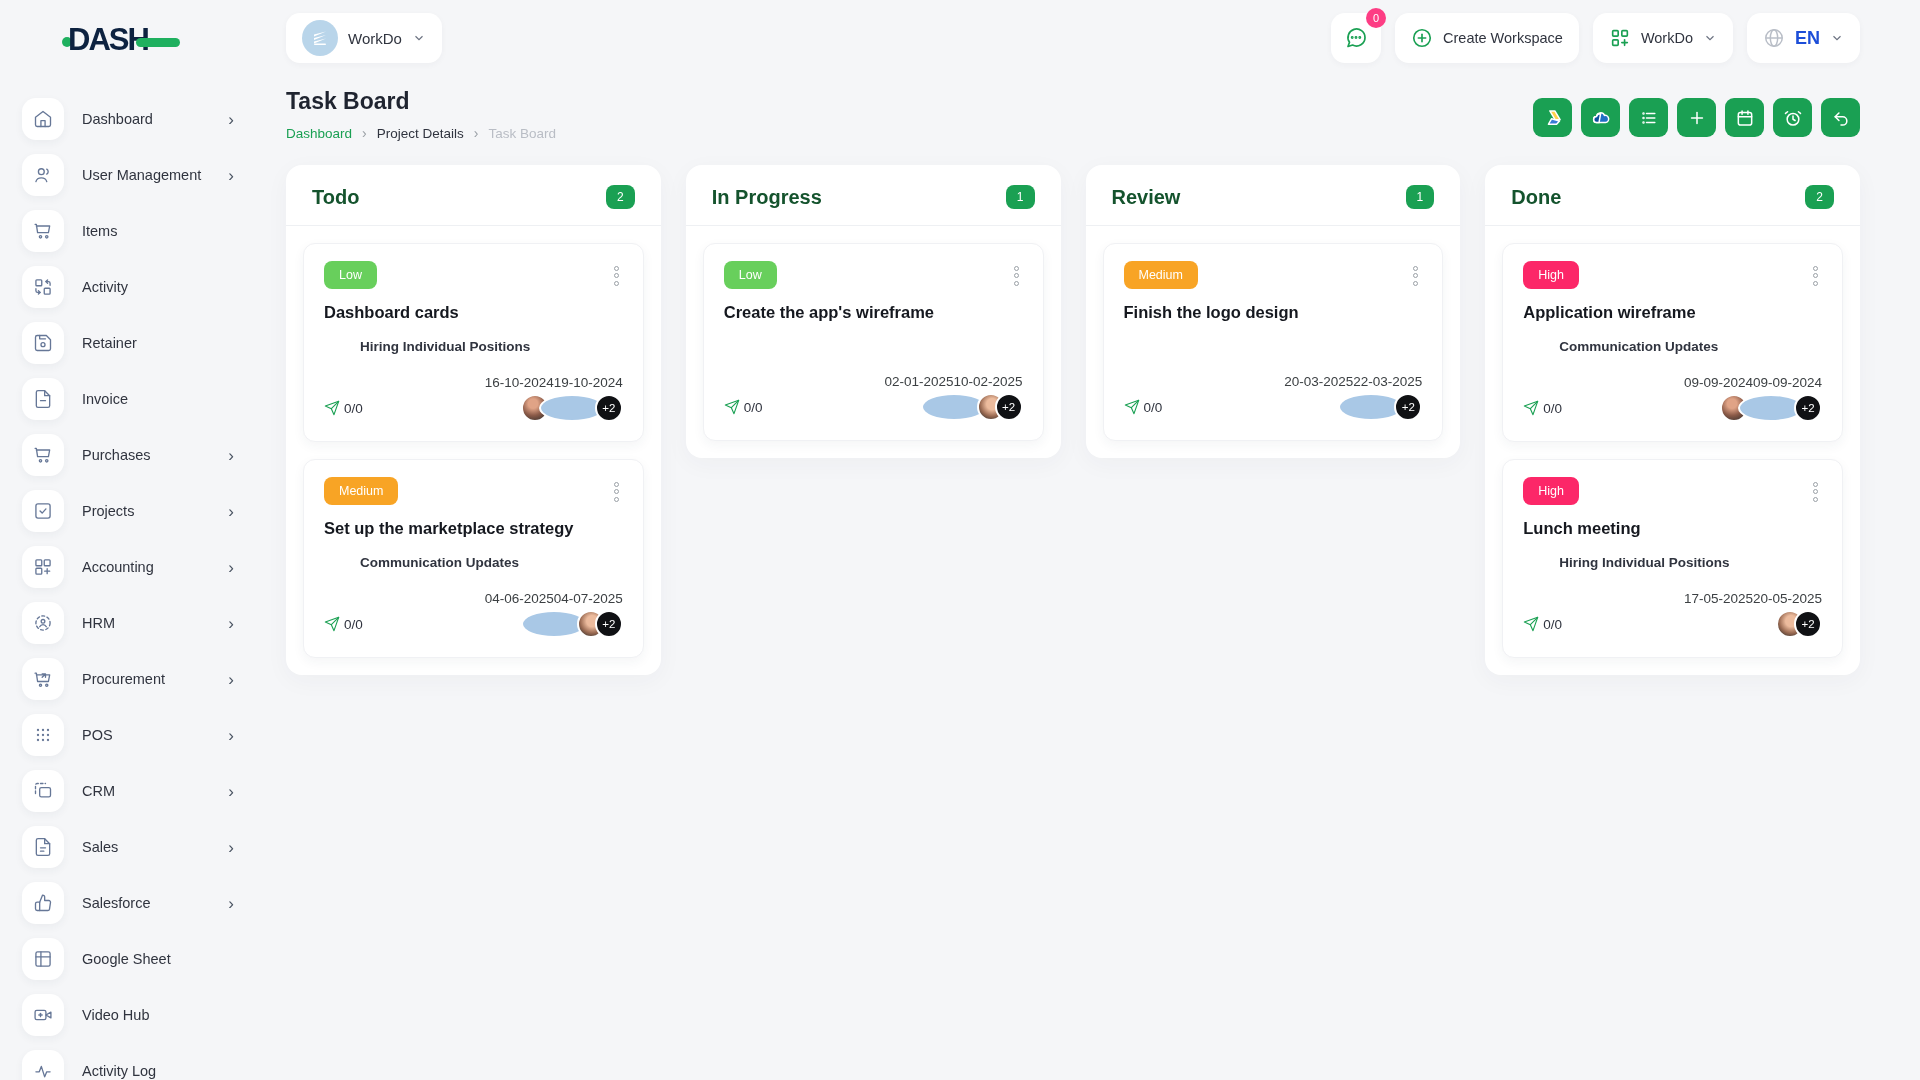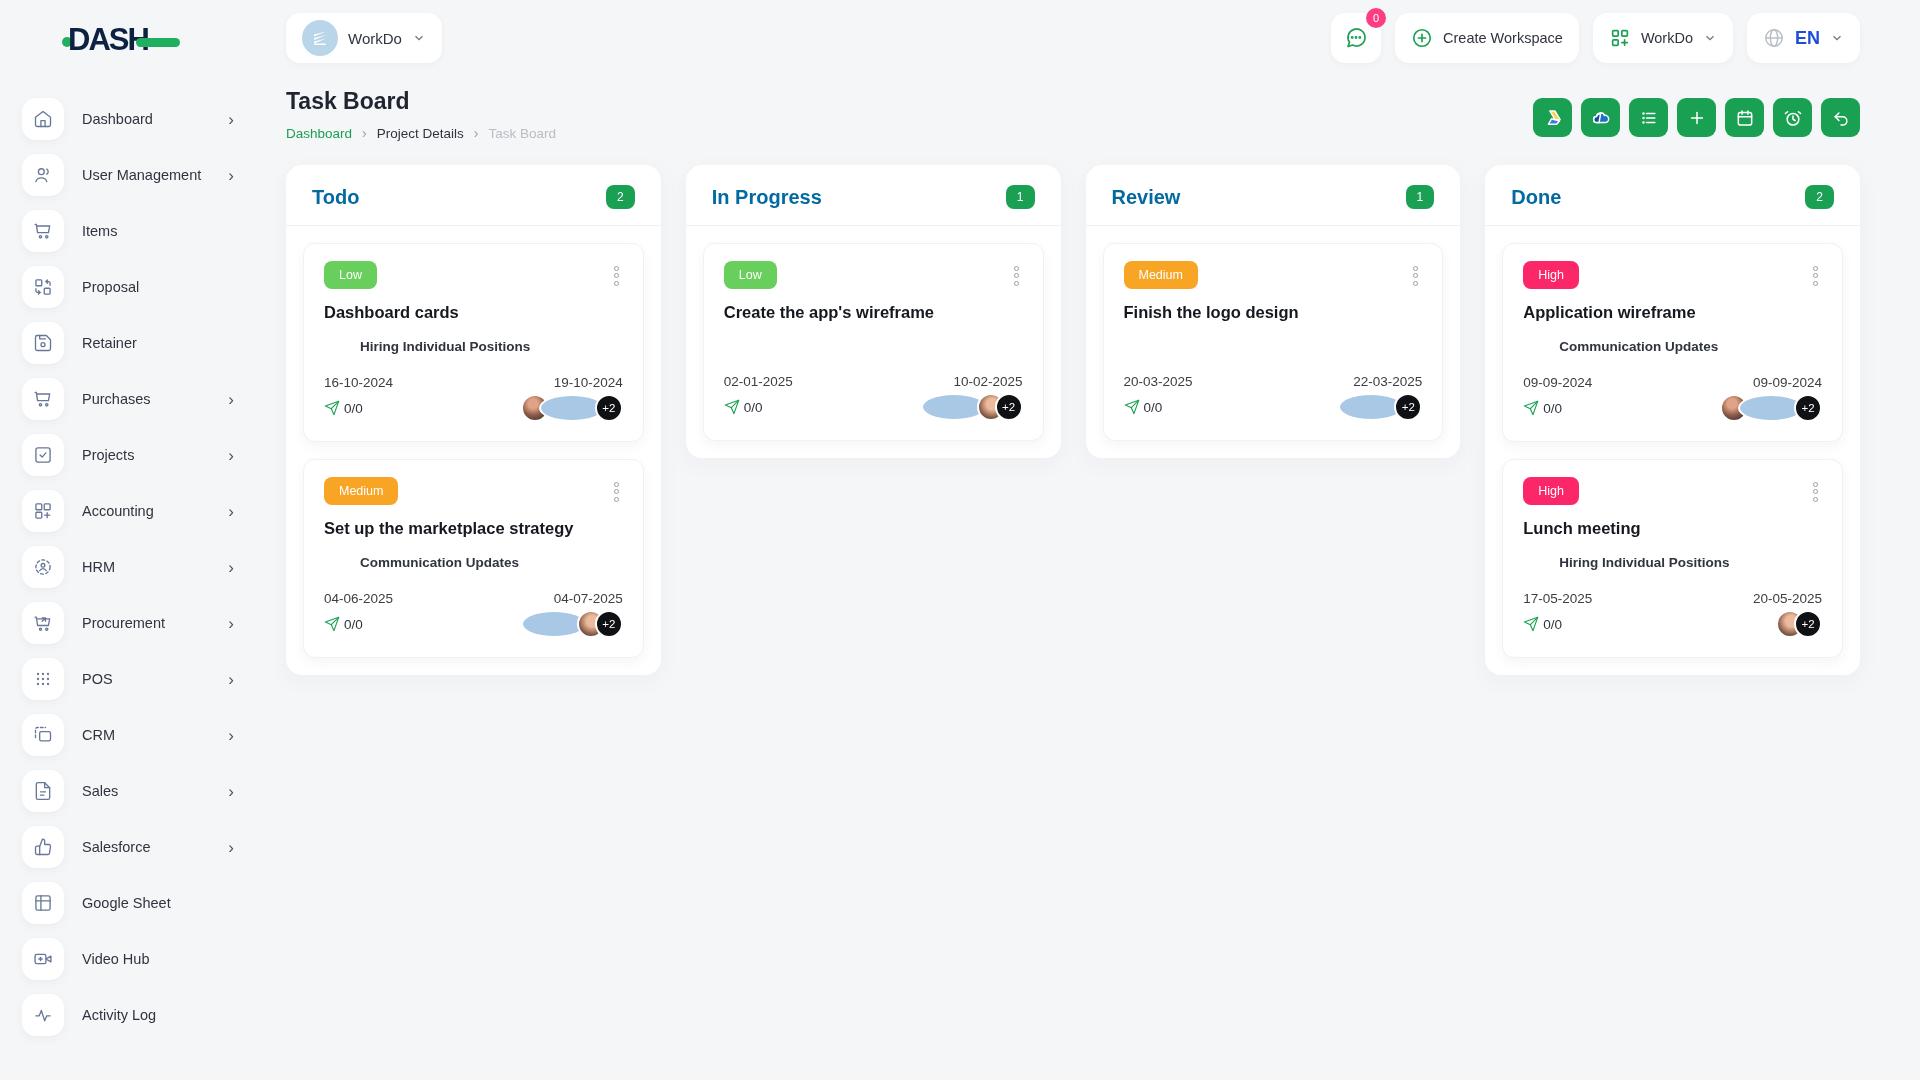--- a/index.html
+++ b/index.html
@@ -46,33 +46,33 @@
   .bc-mid { color:#30343f; cursor:pointer; }
   .bc-current { color:#b9bdc5; }
   .head-actions { display:flex; gap:9px; margin-top:10px; }
   .action-btn { width:39px; height:39px; border-radius:9px; background:#1aa053; border:none; display:flex; align-items:center; justify-content:center; cursor:pointer; }
   .action-btn svg { width:20px; height:20px; stroke:#fff; fill:none; stroke-width:1.8; stroke-linecap:round; stroke-linejoin:round; }
 
   
   .board { display:flex; gap:25px; align-items:flex-start; margin-top:24px; }
   .column { flex:1; background:#fff; border-radius:16px; box-shadow:0 6px 24px rgba(40,50,70,.04); }
   .col-header { display:flex; align-items:center; justify-content:space-between; padding:20px 26px 16px 26px; border-bottom:1px solid #eef0f3; }
-  .col-title { font-size:20px; font-weight:bold; color:#0369a1; }
+  .col-title { font-size:20px; font-weight:bold; color:#14532d; }
   .col-count { color:#fff; font-size:12px; border-radius:8px; padding:5px 11px; background:#1aa053; }
   .col-body { padding:17px; display:flex; flex-direction:column; gap:17px; }
 
   .card { background:#fff; border:1px solid #f0f1f4; border-radius:12px; box-shadow:0 4px 12px rgba(40,50,70,.05); padding:17px 20px 18px 20px; cursor:pointer; }
   .card-top { display:flex; justify-content:space-between; align-items:flex-start;gap:47px; }
   .badge { color:#fff; font-size:12.5px; padding:7px 15px; border-radius:8px; }
   .dots { padding:2px 4px; cursor:pointer; }
   .dots i { display:block; width:5px; height:5px; border:1.4px solid #9aa0a6; border-radius:50%; margin:2.5px 0; }
   .card-title { margin-top:13px; font-size:16.5px; font-weight:bold; color:#15181f; }
   .card-sub { margin-top:17px; font-size:13.5px; font-weight:bold; color:#30343f;padding-left:36px; }
   .card-sub:empty { height:14px; visibility:hidden; }
-  .card-dates { display:flex; justify-content:space-between; margin-top:21px; font-size:13.5px; color:#3c4043; }
+  .card-dates { display:flex; justify-content:flex-end; margin-top:21px; font-size:13.5px; color:#3c4043; }
   .card-foot { display:flex; justify-content:space-between; align-items:center; margin-top:3px; min-height:30px; }
   .progress { display:flex; align-items:center; gap:4px; font-size:13.5px; color:#30343f; }
   .progress svg { width:16px; height:16px; stroke:#1aa053; fill:none; stroke-width:1.7; stroke-linecap:round; stroke-linejoin:round; }
   .avatars { display:flex; }
   .avatar { width:28px; height:28px; border-radius:50%; border:2px solid #fff; margin-left:-10px; display:flex; align-items:center; justify-content:center; flex-shrink:0; }
   .avatar.photo-a { background:radial-gradient(circle at 42% 32%, #e0a386 22%, #8a5a48 55%, #463832 85%); }
   .avatar.photo-b { background:radial-gradient(circle at 55% 38%, #ecbb9d 28%, #9a6a52 60%, #35302c 90%); }
   .avatar.logo { background:#a9c8e6; }
   .avatar.logo svg { width:16px; height:16px; }
   .avatar.more { background:#101114; color:#fff; font-size:11.5px; }
@@ -128,36 +128,47 @@
     <span class="nav-icon-tile">
             <svg viewBox="0 0 24 24">
               <rect x="3.5" y="3.5" width="7" height="7" rx="1"></rect>
               <rect x="13.5" y="13.5" width="7" height="7" rx="1"></rect>
               <path d="M20.5 10V7.5a2 2 0 0 0-2-2h-3"></path>
               <path d="M17.5 3.5l-2 2 2 2"></path>
               <path d="M3.5 14v2.5a2 2 0 0 0 2 2h3"></path>
               <path d="M6.5 20.5l2-2-2-2"></path>
             </svg>
           </span>
-    <span class="nav-label">Proposal</span>
+    <span class="nav-label">Activity</span>
     <span class="nav-chevron hidden">›</span>
   </div>
 
   <div class="nav-item">
     <span class="nav-icon-tile">
             <svg viewBox="0 0 24 24">
               <path d="M19 21H5a2 2 0 0 1-2-2V5a2 2 0 0 1 2-2h11l5 5v11a2 2 0 0 1-2 2z"></path>
               <circle cx="12" cy="14" r="2.4"></circle>
               <path d="M8 3v4h7"></path>
             </svg>
           </span>
     <span class="nav-label">Retainer</span>
     <span class="nav-chevron hidden">›</span>
   </div>
 
+  <div class="nav-item">
+    <span class="nav-icon-tile">
+            <svg viewBox="0 0 24 24">
+              <path d="M14 2H6a2 2 0 0 0-2 2v16a2 2 0 0 0 2 2h12a2 2 0 0 0 2-2V8z"></path>
+              <path d="M14 2v6h6"></path>
+              <line x1="9" y1="14" x2="15" y2="14"></line>
+            </svg>
+          </span>
+    <span class="nav-label">Invoice</span>
+    <span class="nav-chevron hidden">›</span>
+  </div>
 
   <div class="nav-item">
     <span class="nav-icon-tile">
             <svg viewBox="0 0 24 24">
               <circle cx="9" cy="19" r="1.4"></circle>
               <circle cx="16.5" cy="19" r="1.4"></circle>
               <path d="M4 6h16l-1.5 8h-13L4 4H2.5"></path>
             </svg>
           </span>
     <span class="nav-label">Purchases</span>

